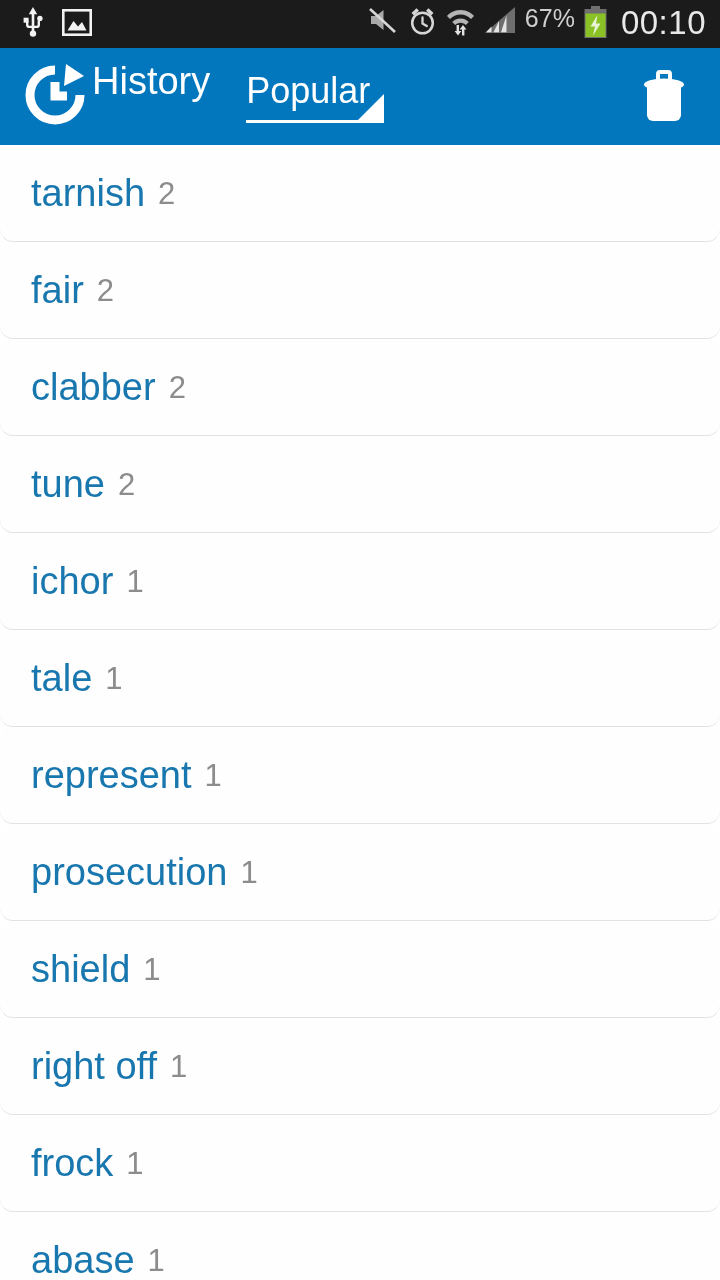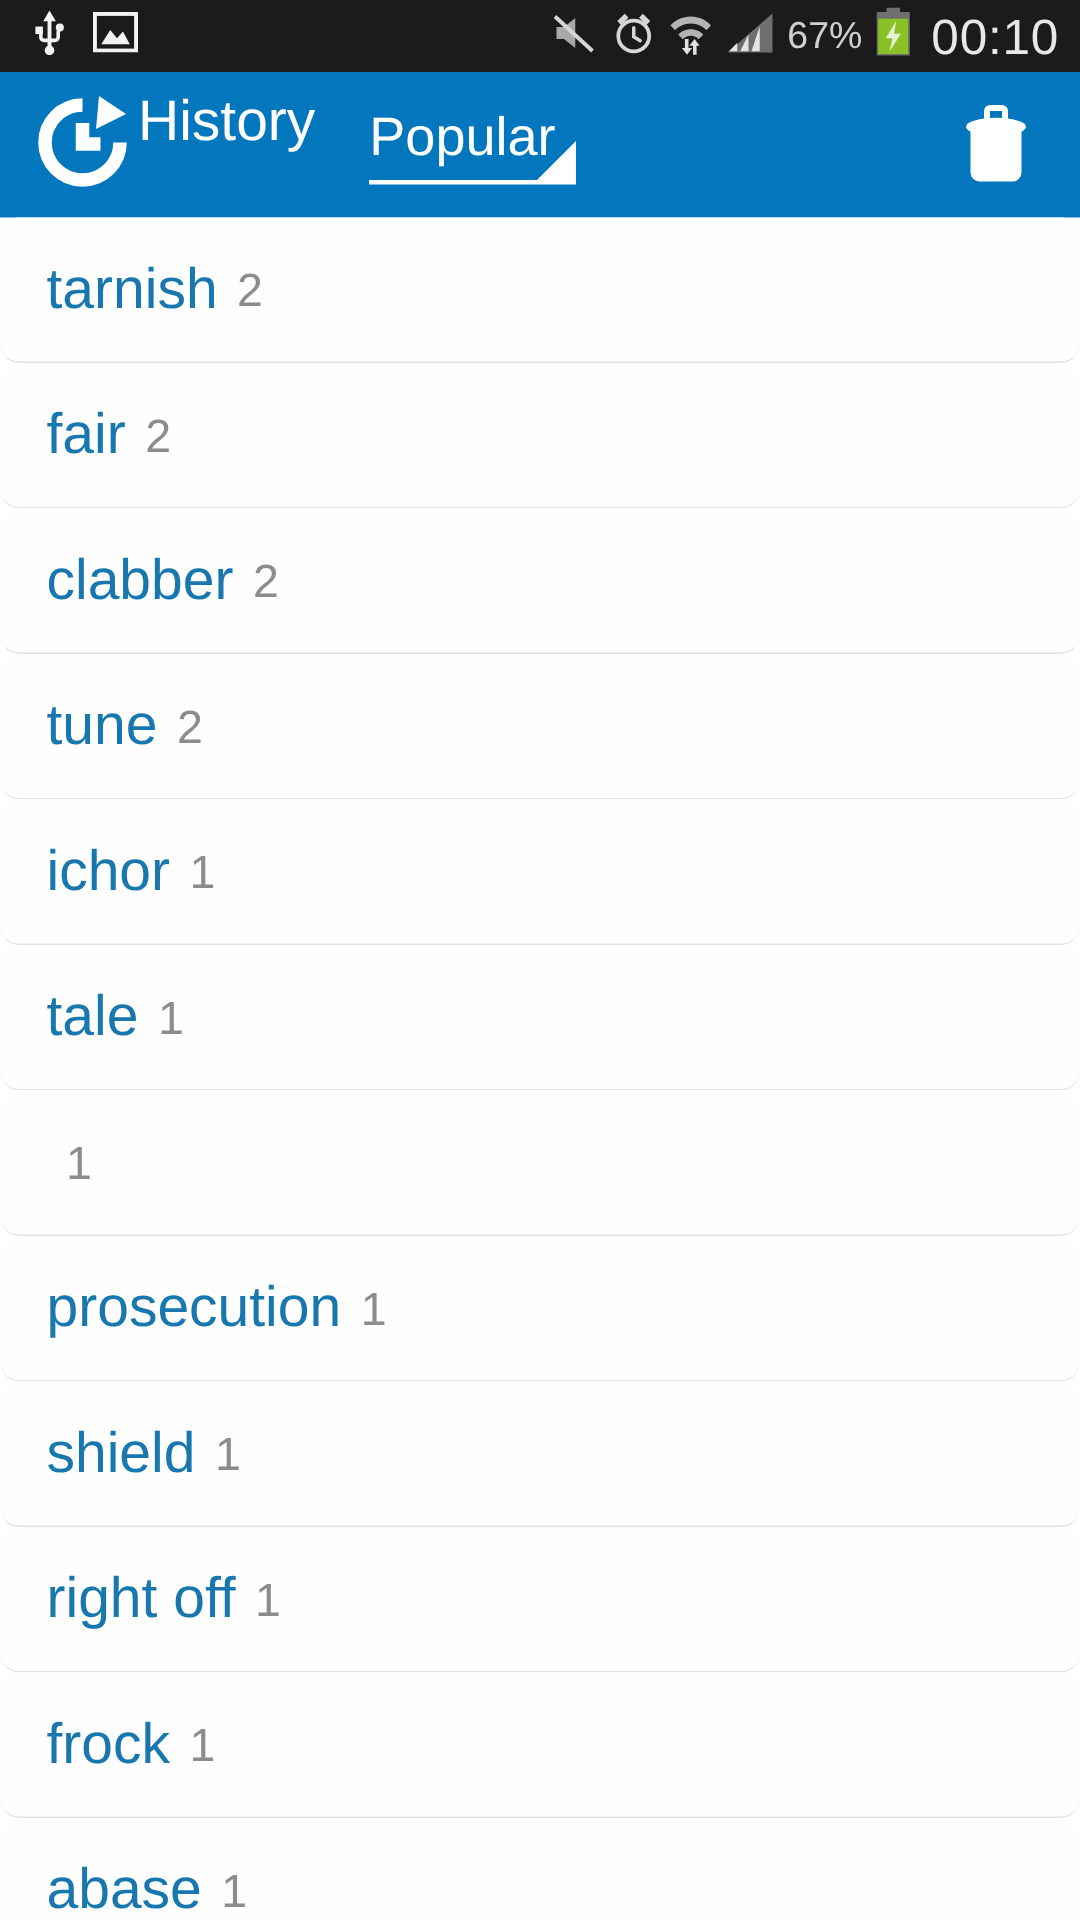--- a/index.html
+++ b/index.html
@@ -27,21 +27,21 @@
     padding: 0 14px 0 22px;
   }
   .status-left {
     display: flex;
     align-items: center;
     gap: 18px;
   }
   .status-right {
     margin-left: auto;
     display: flex;
-    align-items: center;
+    align-items: flex-start;
     gap: 9px;
   }
   .sb-icon {
     display: block;
     flex: none;
   }
   .sb-text {
     color: #d8d8d8;
     font-size: 25px;
     line-height: 1;
@@ -290,20 +290,21 @@
   </div>
   <div class="list-item">
     <span class="word">ichor</span>
     <span class="count">1</span>
   </div>
   <div class="list-item">
     <span class="word">tale</span>
     <span class="count">1</span>
   </div>
   <div class="list-item">
+    <span class="word">represent</span>
     <span class="count">1</span>
   </div>
   <div class="list-item">
     <span class="word">prosecution</span>
     <span class="count">1</span>
   </div>
   <div class="list-item">
     <span class="word">shield</span>
     <span class="count">1</span>
   </div>

